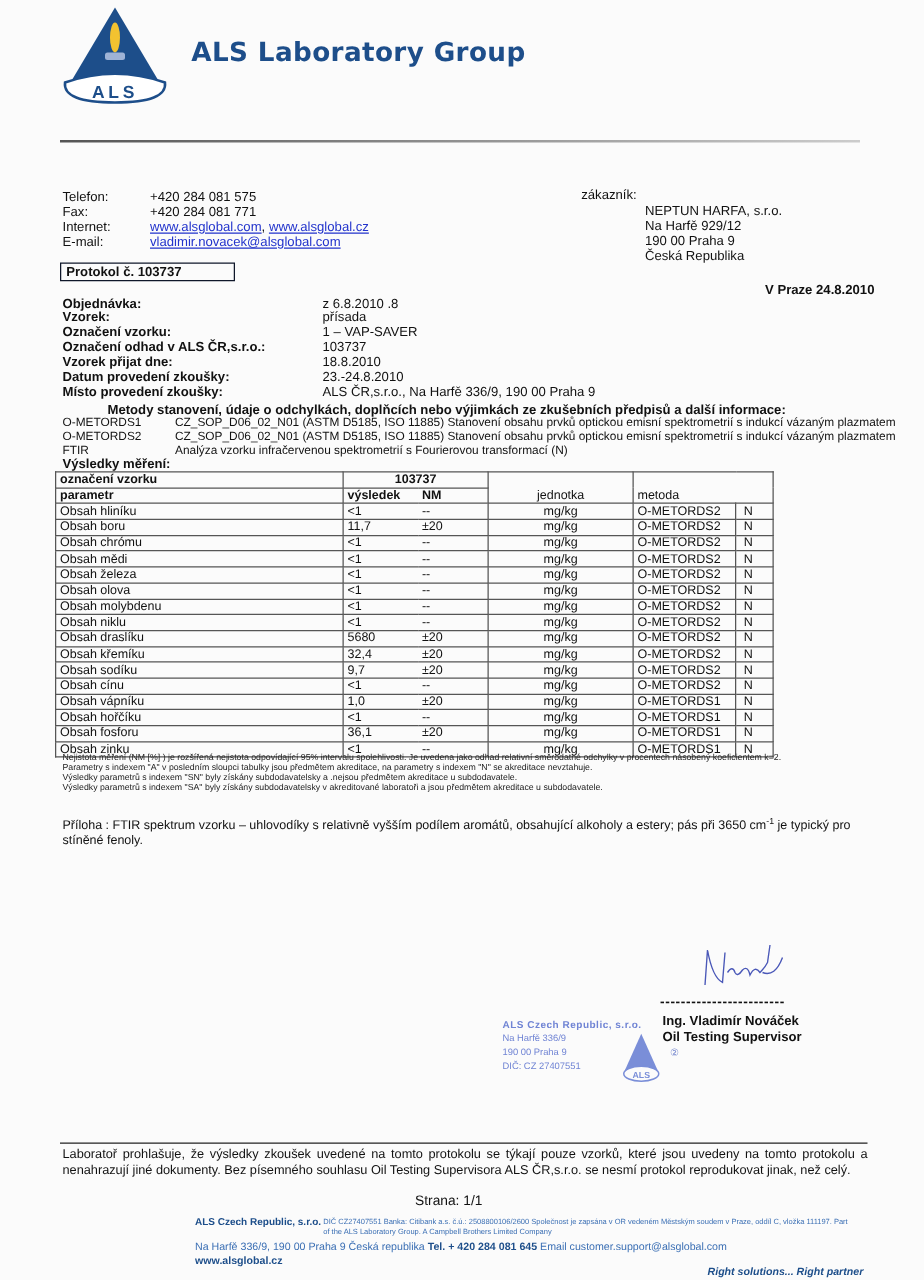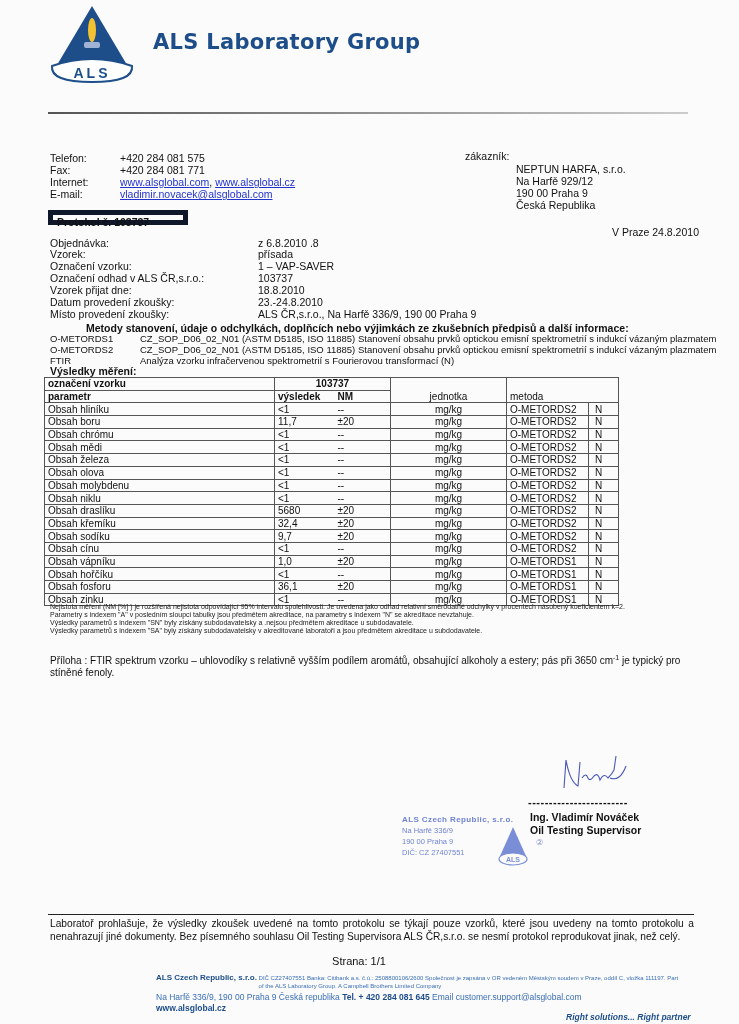--- a/index.html
+++ b/index.html
@@ -12,25 +12,25 @@
   #brand { left: 153px; top: 30px; font-size: 21px; font-weight: bold; color: #1d4e8a; letter-spacing: 0.3px; font-family: "DejaVu Sans", sans-serif; }
   #header-rule { left: 48px; top: 112px; width: 640px; height: 2px; background: linear-gradient(to right, #555, #ccc); }
 
   .contact-row { position: absolute; left: 50px; font-size: 10.5px; line-height: 12px; }
   .contact-row .lbl { display: inline-block; width: 70px; margin-top: 36px; }
   .contact-row a { color: #2233cc; text-decoration: underline; }
 
   #customer-label { left: 465px; top: 150px; font-size: 10.5px; }
   .cust-line { position: absolute; left: 516px; font-size: 10.5px; line-height: 12px; }
 
-  #protocol-box { left: 48px; top: 210px; width: 140px; height: 15px; border: 5px solid #0f172a; font-weight: bold; font-size: 10.5px; padding: 1px 4px; line-height: 12px; }
-  #date-place { left: 612px; top: 226px; font-weight: normal; font-size: 10.5px; }
+  #protocol-box { left: 48px; top: 210px; width: 140px; height: 15px; border: 1px solid #0f172a; font-weight: bold; font-size: 10.5px; padding: 1px 4px; line-height: 12px; }
+  #date-place { left: 612px; top: 226px; font-weight: bold; font-size: 10.5px; }
 
   .info-row { position: absolute; left: 50px; font-size: 10.5px; line-height: 11px; white-space: nowrap; }
-  .info-row .k { display: inline-block; width: 208px; font-weight: normal; }
+  .info-row .k { display: inline-block; width: 208px; font-weight: bold; }
 
   #methods-title { left: 50px; top: 322px; font-weight: bold; font-size: 10.5px; padding-left: 36px; }
   .method-row { position: absolute; left: 50px; font-size: 9.5px; line-height: 11px; white-space: nowrap; }
   .method-row .code { display: inline-block; width: 90px; }
   #results-title { left: 50px; top: 365px; font-weight: bold; font-size: 10.5px; }
 
   
   #results-table { position: absolute; left: 44px; top: 377px; border-collapse: collapse; font-size: 10px; border-radius: 31px; }
   #results-table td { border: 1px solid #555; height: 12.7px; line-height: 11px; padding: 0 3px; white-space: nowrap; }
   #results-table .c-param { width: 230px; }

